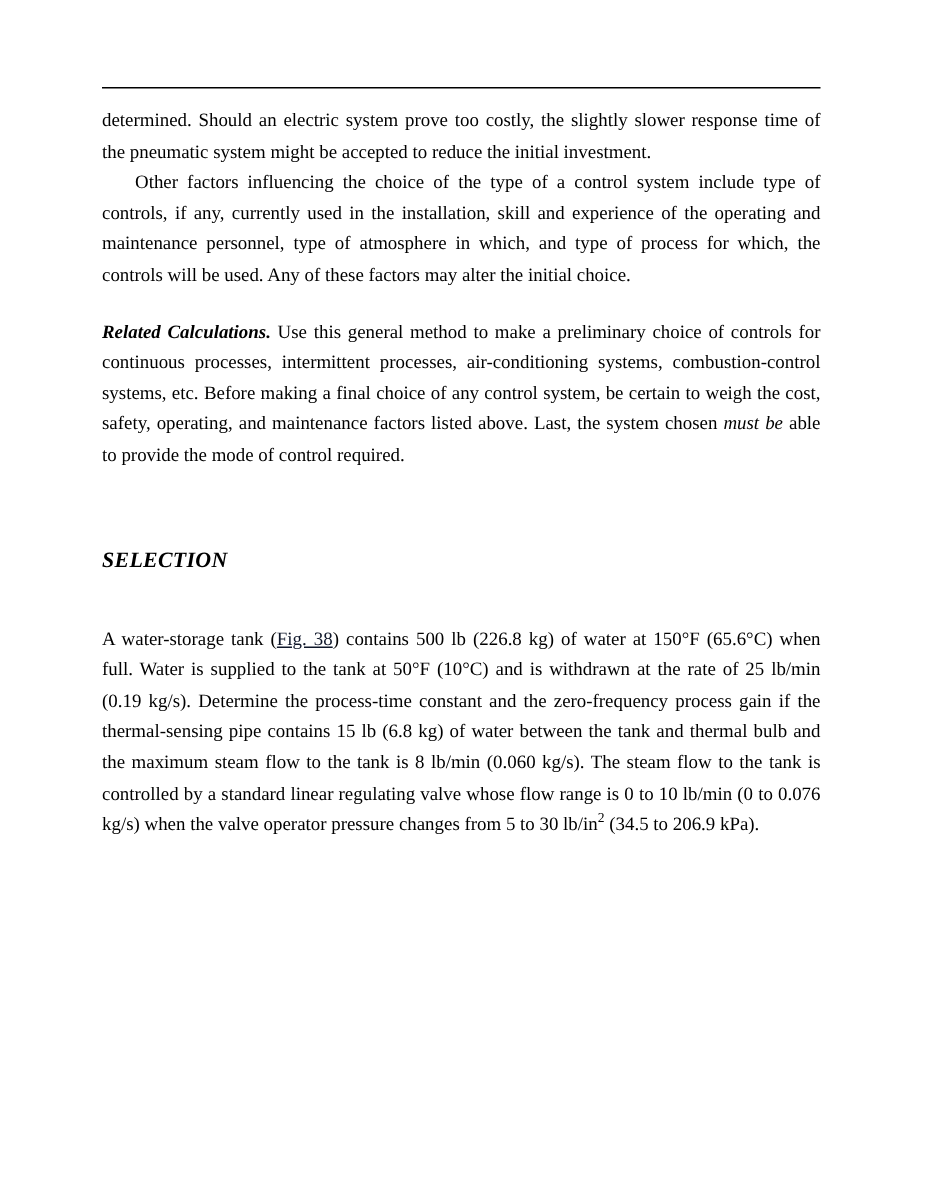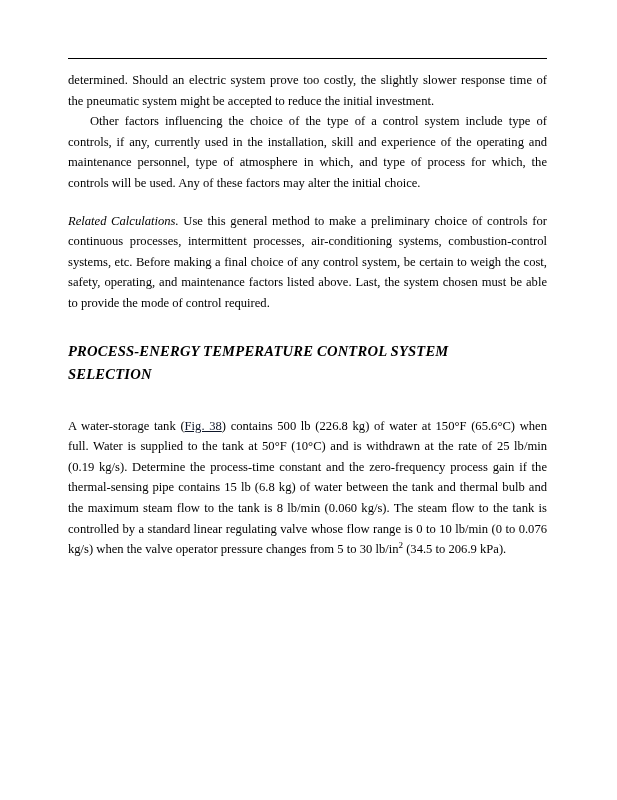--- a/index.html
+++ b/index.html
@@ -49,24 +49,25 @@
   }
   p.indent {
     text-indent: 22px;
   }
   .gap-small { height: 0px; }
   .gap-para { height: 17px; }
   .gap-head-before { height: 26px; }
   .gap-head-after { height: 30px; }
 
   .bolditalic {
-    font-weight: normal;
+    font-weight: bold;
     font-style: italic;
   }
   .italic {
+    font-style: italic;
   }
   .link {
     color: #0f172a;
     text-decoration: underline;
     cursor: pointer;
   }
   h2.section {
     margin: 0;
     font-size: 14.6px;
     font-weight: bold;
@@ -96,21 +97,21 @@
 
     <p class="indent">Other factors influencing the choice of the type of a control system include type of controls, if any, currently used in the installation, skill and experience of the operating and maintenance personnel, type of atmosphere in which, and type of process for which, the controls will be used. Any of these factors may alter the initial choice.</p>
 
     <div class="gap-para"></div>
 
     <p class="body"><span class="bolditalic">Related Calculations.</span><span> Use this general method to make a preliminary choice of controls for continuous processes, intermittent processes, air-conditioning systems, combustion-control systems, etc. Before making a final choice of any control system, be certain to weigh the cost, safety, operating, and maintenance factors listed above. Last, the system chosen </span><span class="italic">must be</span><span> able to provide the mode of control required.</span></p>
 
     <div class="gap-head-before"></div>
 
     <h2 class="section">
-      <span>PROCESS-ENERGY   TEMPERATURE   CONTROL   SYSTEM</span><br>
+      <br>
       <span>SELECTION</span>
     </h2>
 
     <div class="gap-head-after"></div>
 
     <p class="body"><span>A water-storage tank (</span><a class="link" href="#">Fig. 38</a><span>) contains 500 lb (226.8 kg) of water at 150°F (65.6°C) when full. Water is supplied to the tank at 50°F (10°C) and is withdrawn at the rate of 25 lb/min (0.19 kg/s). Determine the process-time constant and the zero-frequency process gain if the thermal-sensing pipe contains 15 lb (6.8 kg) of water between the tank and thermal bulb and the maximum steam flow to the tank is 8 lb/min (0.060 kg/s). The steam flow to the tank is controlled by a standard linear regulating valve whose flow range is 0 to 10 lb/min (0 to 0.076 kg/s) when the valve operator pressure changes from 5 to 30 lb/in</span><sup>2</sup><span> (34.5 to 206.9 kPa).</span></p>
 
   </div>
 </div>
 

